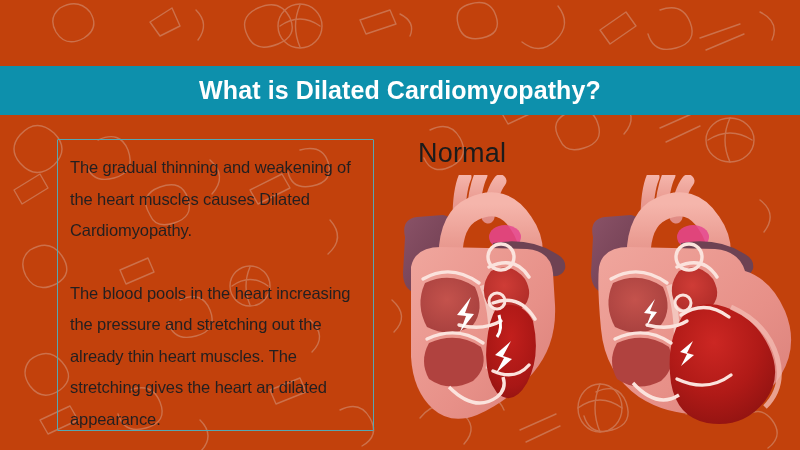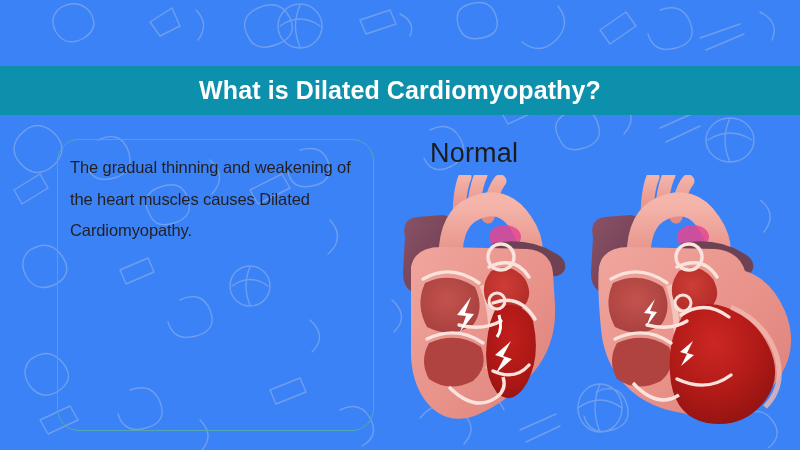--- a/index.html
+++ b/index.html
@@ -4,21 +4,21 @@
 <style>
   * { margin:0; padding:0; box-sizing:border-box; }
   html, body {
     width:800px; height:450px;
     font-family:"Liberation Sans", sans-serif;
     overflow:hidden;
   }
   #slide {
     position:relative;
     width:800px; height:450px;
-    background:#3b82f6;
+    background:#c2410c;
   }
 
   
   #watermark {
     position:absolute; inset:0;
     opacity:0.30;
     pointer-events:none;
   }
 
   
@@ -36,21 +36,21 @@
     letter-spacing:0.1px;
     white-space:nowrap;
   }
 
   
   #desc-card {
     position:absolute;
     left:57px; top:139px;
     width:317px; height:292px;
     border:1.4px solid #55a7b3;
-    border-radius:22px;
+    border-radius:1px;
     background:transparent;
     padding:12px 14px 0 12px;
   }
   #desc-card p {
     font-size:16.5px;
     line-height:31.5px;
     color:#231f20;
     letter-spacing:-0.1px;
   }
   #desc-card .para-gap { height:31px; }
@@ -60,21 +60,20 @@
     position:absolute;
     left:385px; top:120px;
     width:415px; height:330px;
   }
   .heart-label {
     position:absolute;
     font-size:27px;
     color:#1b1b1b;
     letter-spacing:0.2px;
     white-space:nowrap;
-    margin-left:12px;
   }
   #label-normal { left:33px; top:18px; }
   #label-dcm    { left:315px; top:63px; }
   .heart-svg { position:absolute; }
   #heart-normal-wrap { left:8px;   top:55px; width:185px; height:260px; }
   #heart-dcm-wrap    { left:196px; top:55px; width:215px; height:260px; }
 </style>
 </head>
 <body>
 
@@ -141,20 +140,21 @@
     </g>
   </svg>
 
   <div id="title-banner">
     <span class="title-text">What is Dilated Cardiomyopathy?</span>
   </div>
 
   <div id="desc-card">
     <p>The gradual thinning and weakening of the heart muscles causes Dilated Cardiomyopathy.</p>
     <div class="para-gap"></div>
+    <p>The blood pools in the heart increasing the pressure and stretching out the already thin heart muscles. The stretching gives the heart an dilated appearance.</p>
   </div>
 
   <div id="hearts">
 
     <span class="heart-label" id="label-normal">Normal</span>
 
     <svg class="heart-svg" id="heart-normal-wrap" viewBox="0 0 185 260">
       <defs>
         <linearGradient id="nAorta" x1="0" y1="0" x2="0" y2="1">
           <stop offset="0%" stop-color="#f5b5ab"></stop>

